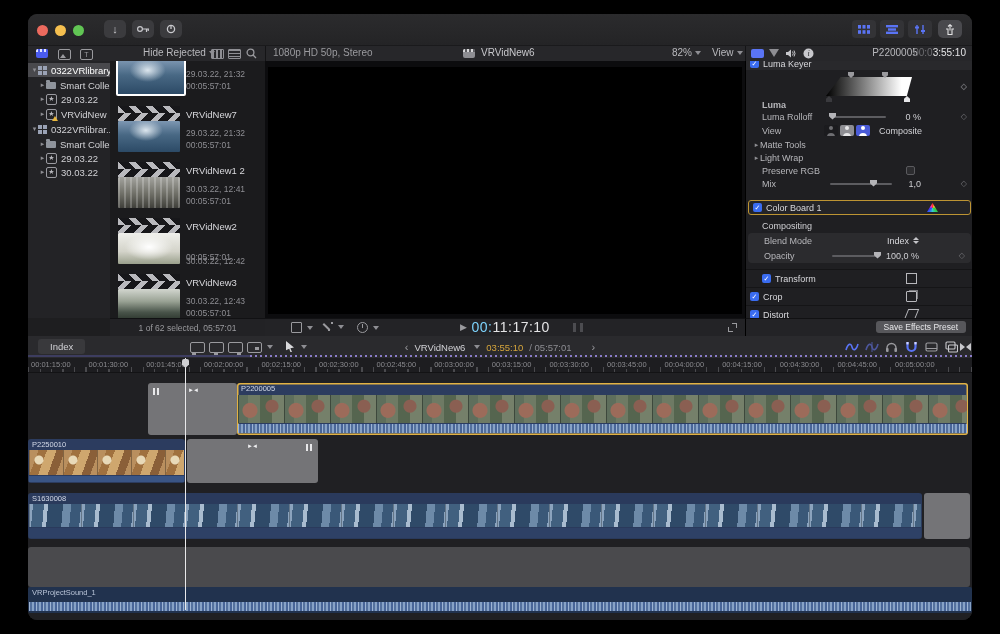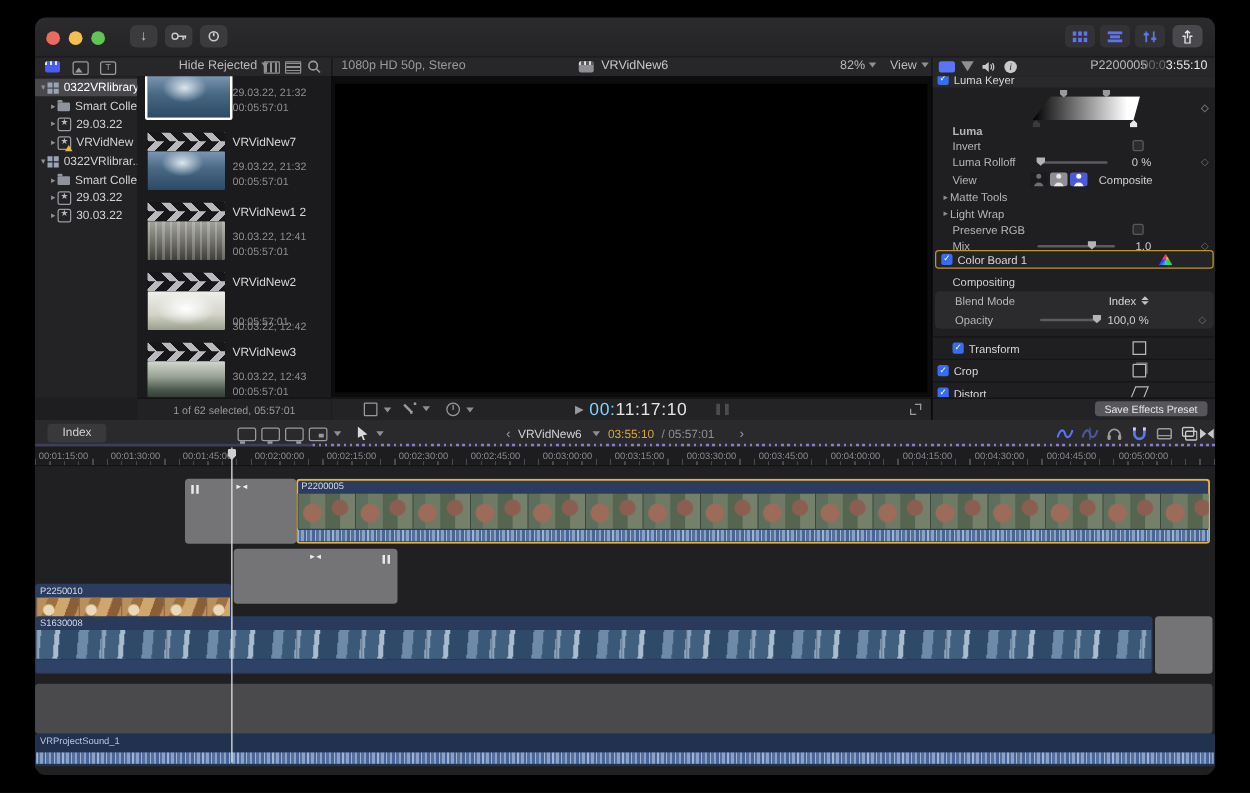--- a/index.html
+++ b/index.html
@@ -344,24 +344,20 @@
       <span class="lumawrap">
         <span class="lumatrap"></span>
         <span class="lumapin" style="left:22px;"></span>
         <span class="lumapin" style="left:56px;"></span>
         <span class="lumapin b" style="left:0;background:#3a3a3e;"></span>
         <span class="lumapin b" style="left:78px;background:#e8e8ea;"></span>
       </span>
       <span class="kf" style="top:12px">◇</span>
     </div>
     <div class="irow">
-      <span class="ilabel">Invert</span>
-      <span class="cb off" style="position:absolute;right:58px;margin:0;"></span>
-    </div>
-    <div class="irow">
       <span class="ilabel">Luma Rolloff</span>
       <span class="sliderline" style="left:84px;width:56px;">
           <span class="sliderknob" style="left:-1px;"></span>
         </span>
       <span class="ival">0 %</span>
       <span class="kf">◇</span>
     </div>
     <div class="irow" style="height:15px">
       <span class="ilabel">View</span>
       <span style="position:absolute;left:78px;display:flex;">
@@ -518,21 +514,21 @@
             <i></i>
           </span>
         <span class="gapmark" style="left:40px">►◄</span>
       </div>
       <div class="clip selected" style="left:209px;top:10px;width:731px;height:52px;">
         <span class="cname">P2200005</span>
         <span class="film film-roses" style="top:12px;height:28px;"></span>
         <span class="audioband wavetex" style="top:41px;height:9px;"></span>
       </div>
 
-      <div class="clip" style="left:0;top:66px;width:157px;height:44px;margin-top:28px;">
+      <div class="clip" style="left:0;top:66px;width:157px;height:44px;">
         <span class="cname">P2250010</span>
         <span class="film film-cards" style="top:11px;height:25px;"></span>
         <span class="audioband" style="top:37px;height:6px;"></span>
       </div>
       <div class="gapclip" style="left:159px;top:66px;width:131px;height:44px;">
         <span class="gapmark" style="left:60px">►◄</span>
         <span class="pausebars" style="right:6px">
             <i></i>
             <i></i>
           </span>

